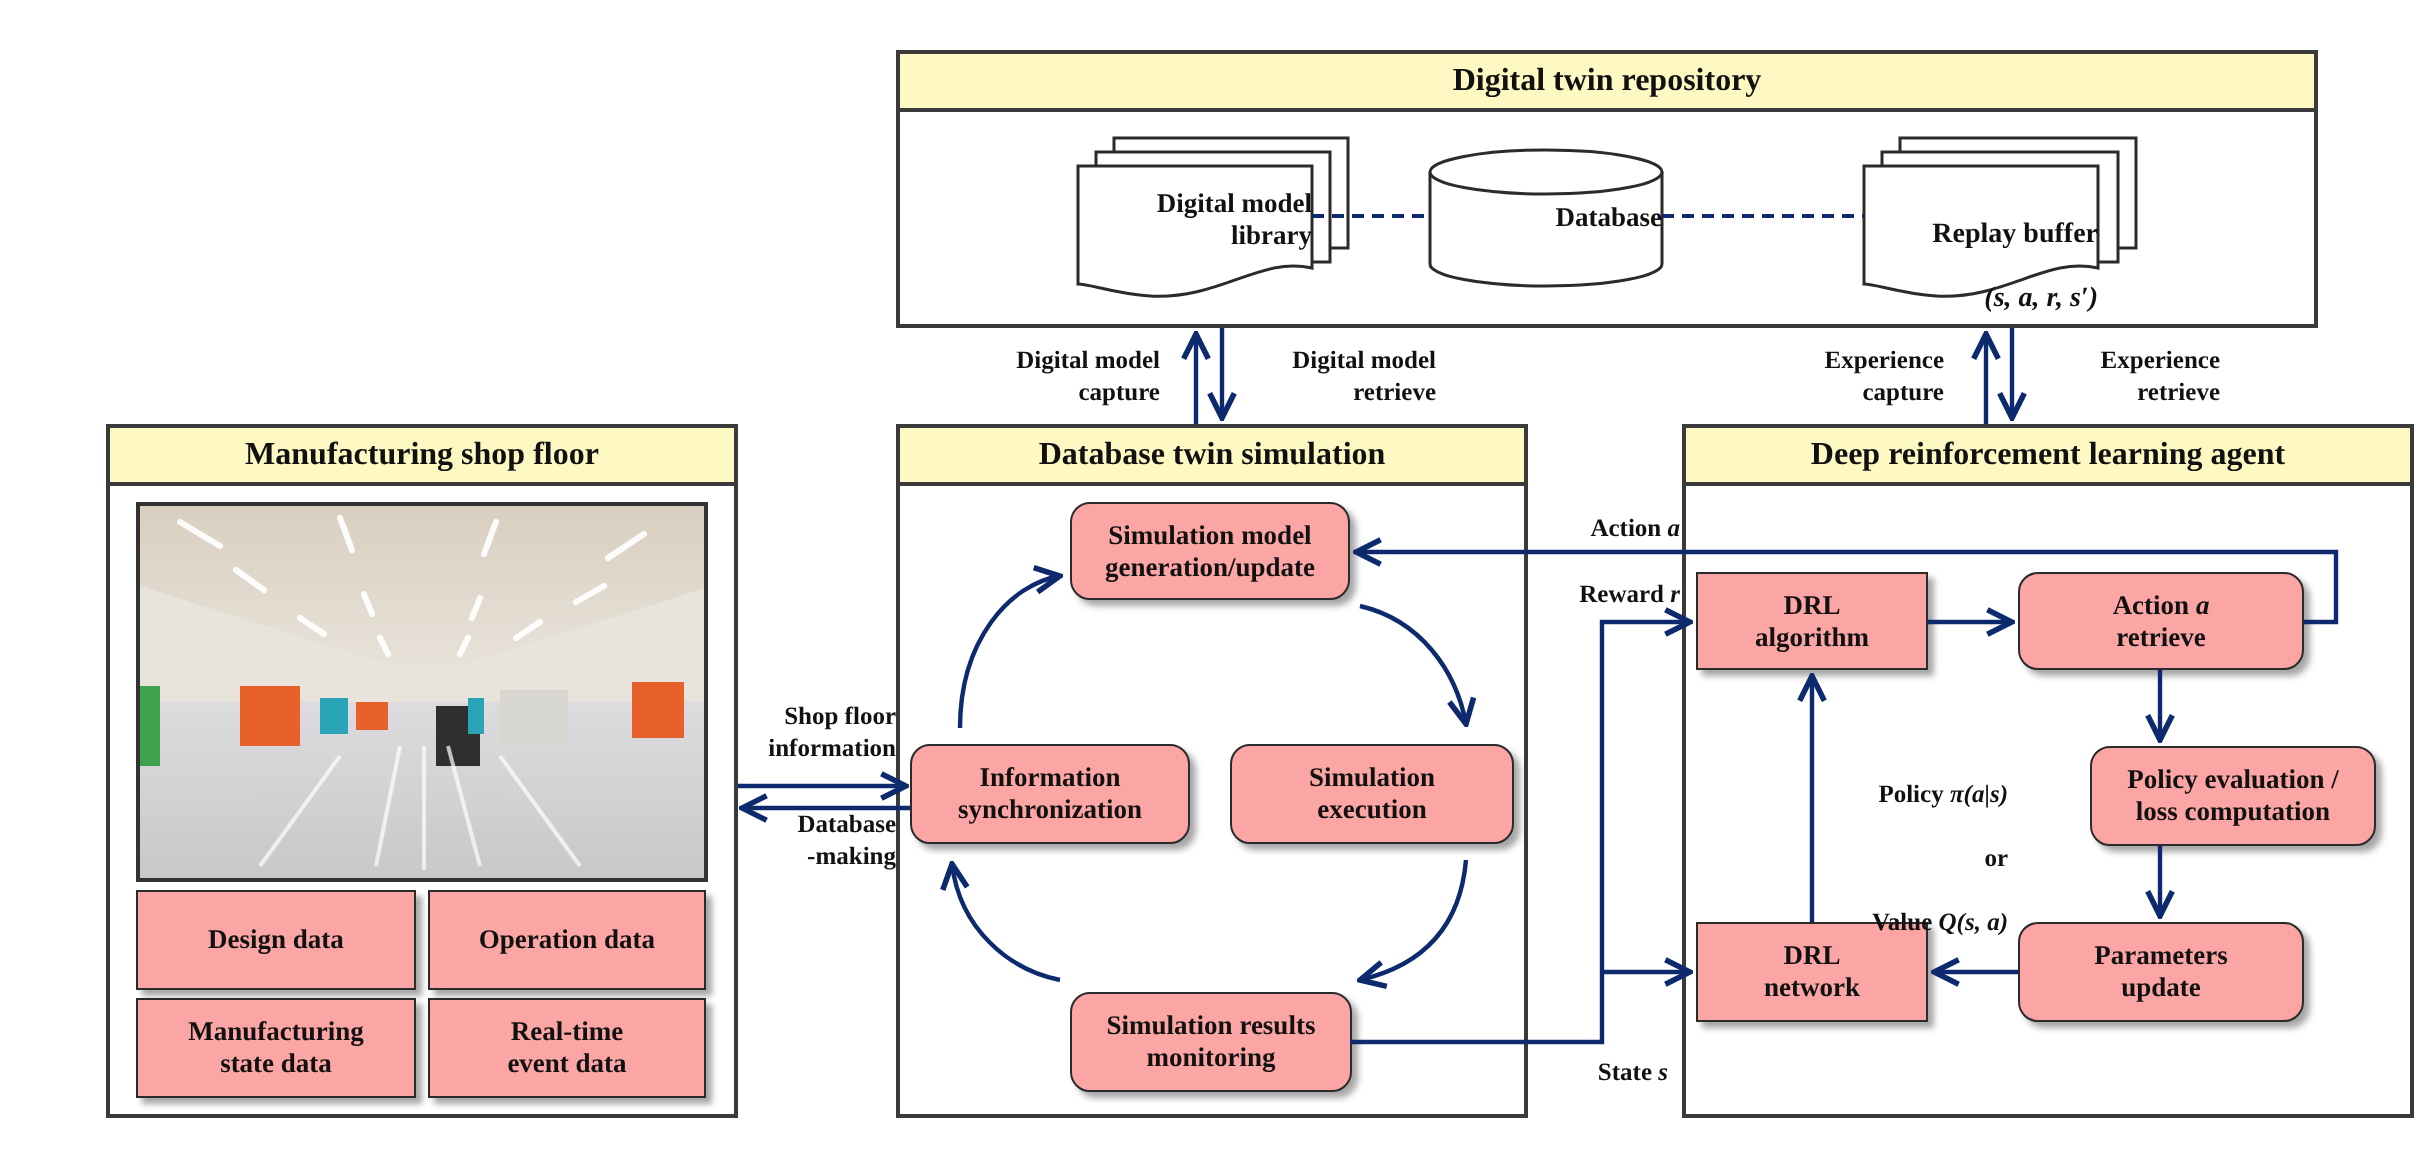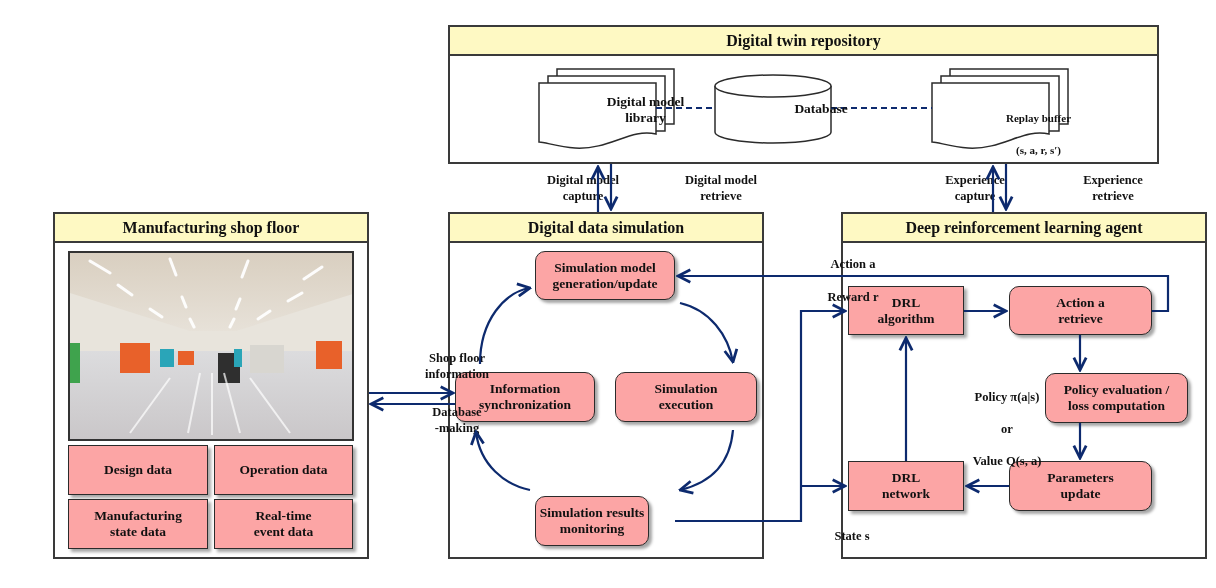--- a/index.html
+++ b/index.html
@@ -7,23 +7,23 @@
          font-family: "Liberation Serif", serif; color: #111; }
   .panel { position: absolute; border: 2px solid #3a3a3a; background: #fff; box-sizing: border-box; }
   .panel-head { position: absolute; left: 0; right: 0; top: 0; height: 27px; background: #fef9c3;
                 border-bottom: 2px solid #3a3a3a; display: flex; align-items: center; justify-content: center;
                 font-weight: bold; font-size: 16px; }
   .node { position: absolute; box-sizing: border-box; border: 1.6px solid #2b2b2b; background: #fca5a5;
           display: flex; align-items: center; justify-content: center; text-align: center;
           font-weight: bold; font-size: 13.5px; line-height: 16px; white-space: pre-line;
           box-shadow: 3px 3px 3px rgba(0,0,0,0.35); }
   .rounded { border-radius: 10px; }
-  .lbl { position: absolute; font-weight: bold; font-size: 12.5px; line-height: 16px; text-align: center;
-         white-space: pre-line; padding-left: 48px; }
-  .math { }
+  .lbl { position: absolute; font-weight: bold; font-size: 12.5px; line-height: 16px; text-align: right;
+         white-space: pre-line; }
+  .math { font-style: italic; }
   svg.overlay { position: absolute; left: 0; top: 0; pointer-events: none; }
   .photo { position: absolute; overflow: hidden; border: 2px solid #333; box-sizing: border-box; }
 </style>
 </head>
 <body>
 
 <div class="panel" style="left:448px;top:25px;width:711px;height:139px;">
   <div class="panel-head">Digital twin repository</div>
 </div>
 
@@ -46,21 +46,21 @@
     <path d="M932 83 H1049 V134 C1023 128 1003 150 968 148 C951 147 938 142 932 142 Z"></path>
   </g>
 
   <line x1="656" y1="108" x2="715" y2="108" stroke="#0d2a6e" stroke-width="2" stroke-dasharray="6 4"></line>
   <line x1="831" y1="108" x2="932" y2="108" stroke="#0d2a6e" stroke-width="2" stroke-dasharray="6 4"></line>
 </svg>
 
 <div class="lbl" style="left:539px;top:94px;width:117px;font-size:13.5px;">Digital model
 library</div>
 <div class="lbl" style="left:715px;top:101px;width:116px;font-size:13.5px;">Database</div>
-<div class="lbl" style="left:932px;top:94px;width:117px;font-size:11px;">
+<div class="lbl" style="left:932px;top:94px;width:117px;font-size:14px;">
   <span>Replay buffer</span><br>
   <span class="math">(s, a, r, s′)</span>
 </div>
 
 <div class="panel" style="left:53px;top:212px;width:316px;height:347px;">
   <div class="panel-head">Manufacturing shop floor</div>
 </div>
 
 <div class="photo" style="left:68px;top:251px;width:286px;height:190px;">
   <svg width="286" height="190">
@@ -110,30 +110,30 @@
 </div>
 
 <div class="node" style="left:68px;top:445px;width:140px;height:50px;text-align:right;">Design data</div>
 <div class="node" style="left:214px;top:445px;width:139px;height:50px;">Operation data</div>
 <div class="node" style="left:68px;top:499px;width:140px;height:50px;">Manufacturing
 state data</div>
 <div class="node" style="left:214px;top:499px;width:139px;height:50px;">Real-time
 event data</div>
 
 <div class="panel" style="left:448px;top:212px;width:316px;height:347px;">
-  <div class="panel-head">Digital data simulation</div>
+  <div class="panel-head">Database twin simulation</div>
 </div>
 
 <div class="node rounded" style="left:535px;top:251px;width:140px;height:49px;">Simulation model
 generation/update</div>
 <div class="node rounded" style="left:455px;top:372px;width:140px;height:50px;">Information
 synchronization</div>
 <div class="node rounded" style="left:615px;top:372px;width:142px;height:50px;">Simulation
 execution</div>
-<div class="node rounded" style="left:535px;top:496px;width:114px;height:50px;">Simulation results
+<div class="node rounded" style="left:535px;top:496px;width:141px;height:50px;">Simulation results
 monitoring</div>
 
 <div class="panel" style="left:841px;top:212px;width:366px;height:347px;">
   <div class="panel-head">Deep reinforcement learning agent</div>
 </div>
 
 <div class="node" style="left:848px;top:286px;width:116px;height:49px;">DRL
 algorithm</div>
 <div class="node rounded" style="left:1009px;top:286px;width:143px;height:49px;">
   <span><span>Action </span><span class="math">a</span><br><span>retrieve</span></span>

